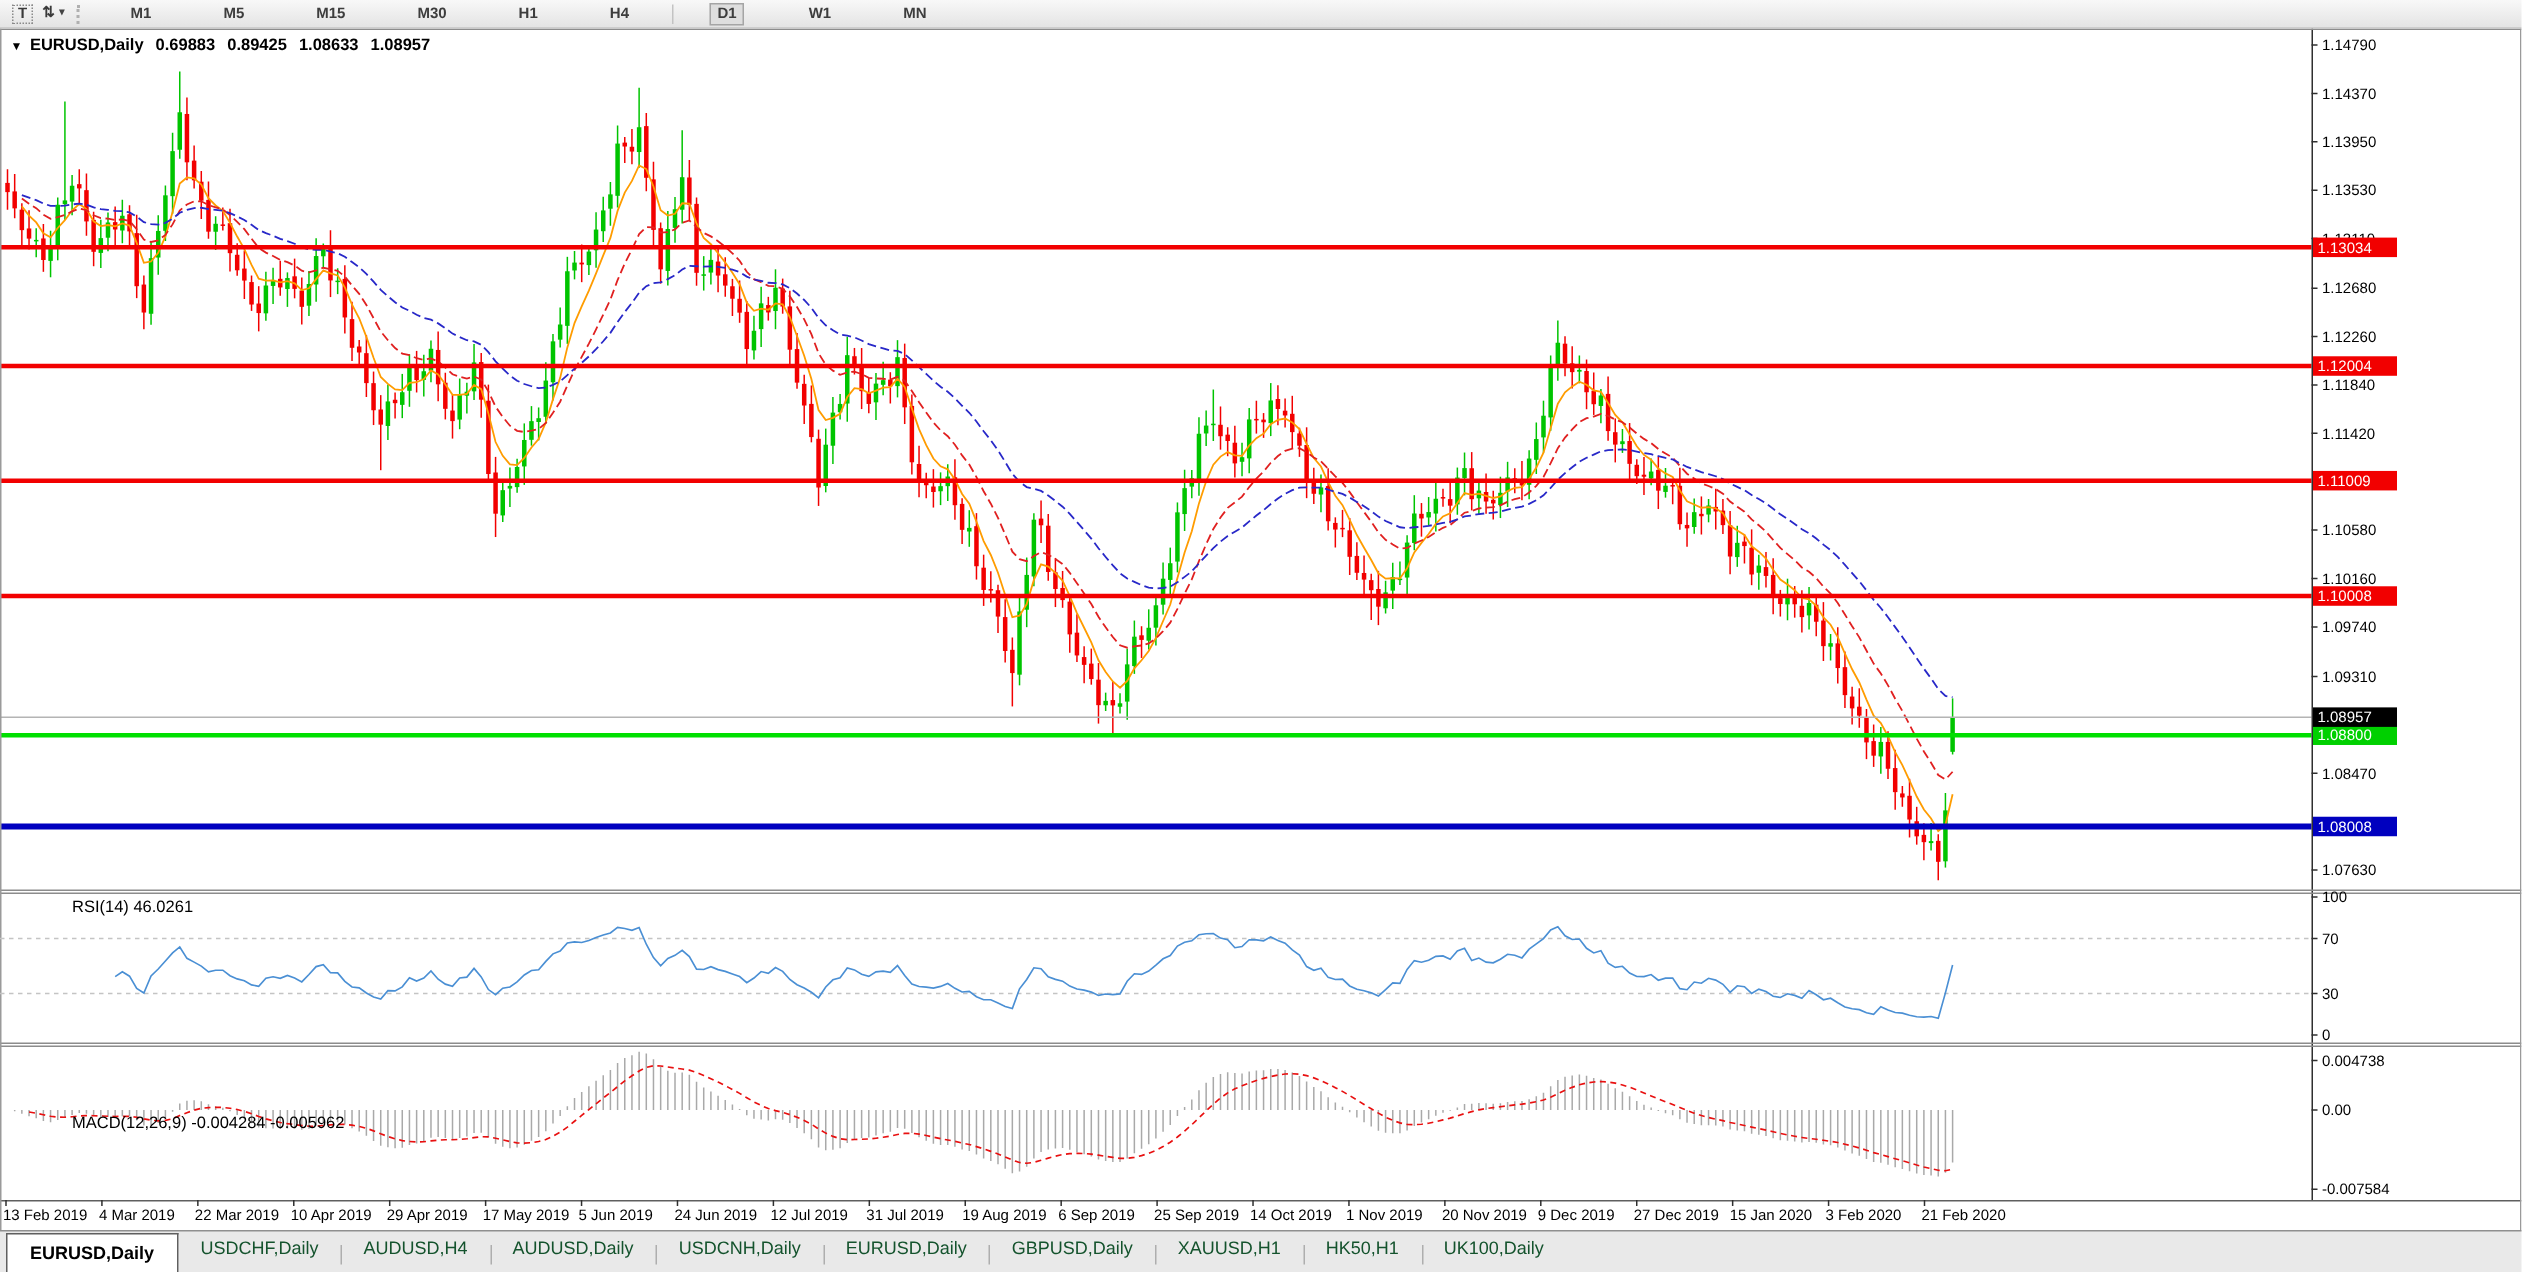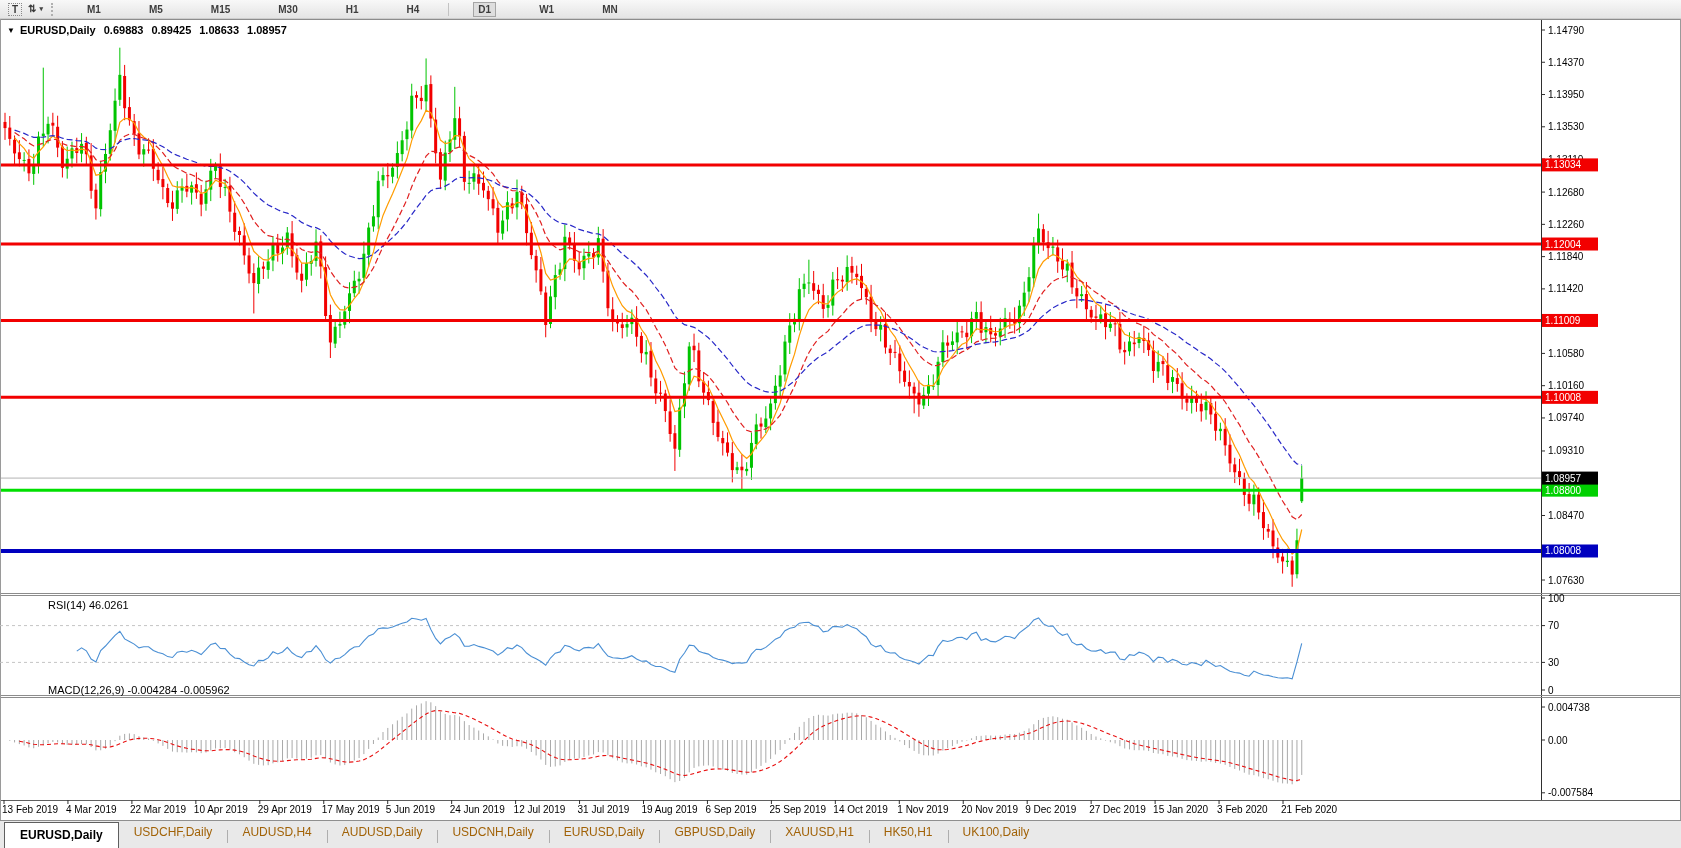--- a/index.html
+++ b/index.html
@@ -19,29 +19,29 @@
   .tfbtn{height:15px;min-width:22px;padding:0 4px;margin:0 19px;background:transparent;
          border:1px solid transparent;font:700 10px "Liberation Sans",sans-serif;color:#3d3d3d;}
   .tfbtn.active{background:#dedede;border:1px solid #a5a5a5;text-align:center;}
   
   .chart-title{position:absolute;top:24px;left:7px;z-index:5;display:flex;align-items:center;
                font:700 11px "Liberation Sans",sans-serif;color:#000;}
   .chart-title .tri{font-size:8px;margin-right:5px;}
   .chart-title span{margin-right:8px;}
   .pane-label{position:absolute;left:8px;z-index:5;font:400 11px "Liberation Sans",sans-serif;color:#000;margin-left:40px;}
   #rsi-label{top:599px;}
-  #macd-label{top:684px;}
+  #macd-label{top:743px;}
   svg{position:absolute;top:0;left:0;z-index:1;}
   svg text{font-family:"Liberation Sans",sans-serif;}
   
   #tab-bar{position:absolute;top:820px;left:0;width:1681px;height:28px;z-index:6;
            background:#e9e9e9;border-top:1px solid #8f8f8f;display:flex;
            align-items:flex-end;padding-left:4px;box-sizing:border-box;}
   .tab{height:23px;line-height:23px;padding:0 15px;font:400 12px "Liberation Sans",sans-serif;
-       color:#a16207;position:relative;white-space:nowrap;cursor:default;}
+       color:#14532d;position:relative;white-space:nowrap;cursor:default;}
   .tab.active{background:#fff;border:1px solid #5f5f5f;border-bottom:none;color:#000;
               height:25px;line-height:25px;font-weight:700;}
   .tab:not(.active)+.tab:not(.active)::before{content:"";position:absolute;left:0;top:5px;
               height:13px;width:1px;background:#aeaeae;}
 </style>
 </head>
 <body>
 
 <div class="toolbar">
   <button class="tbtn">

